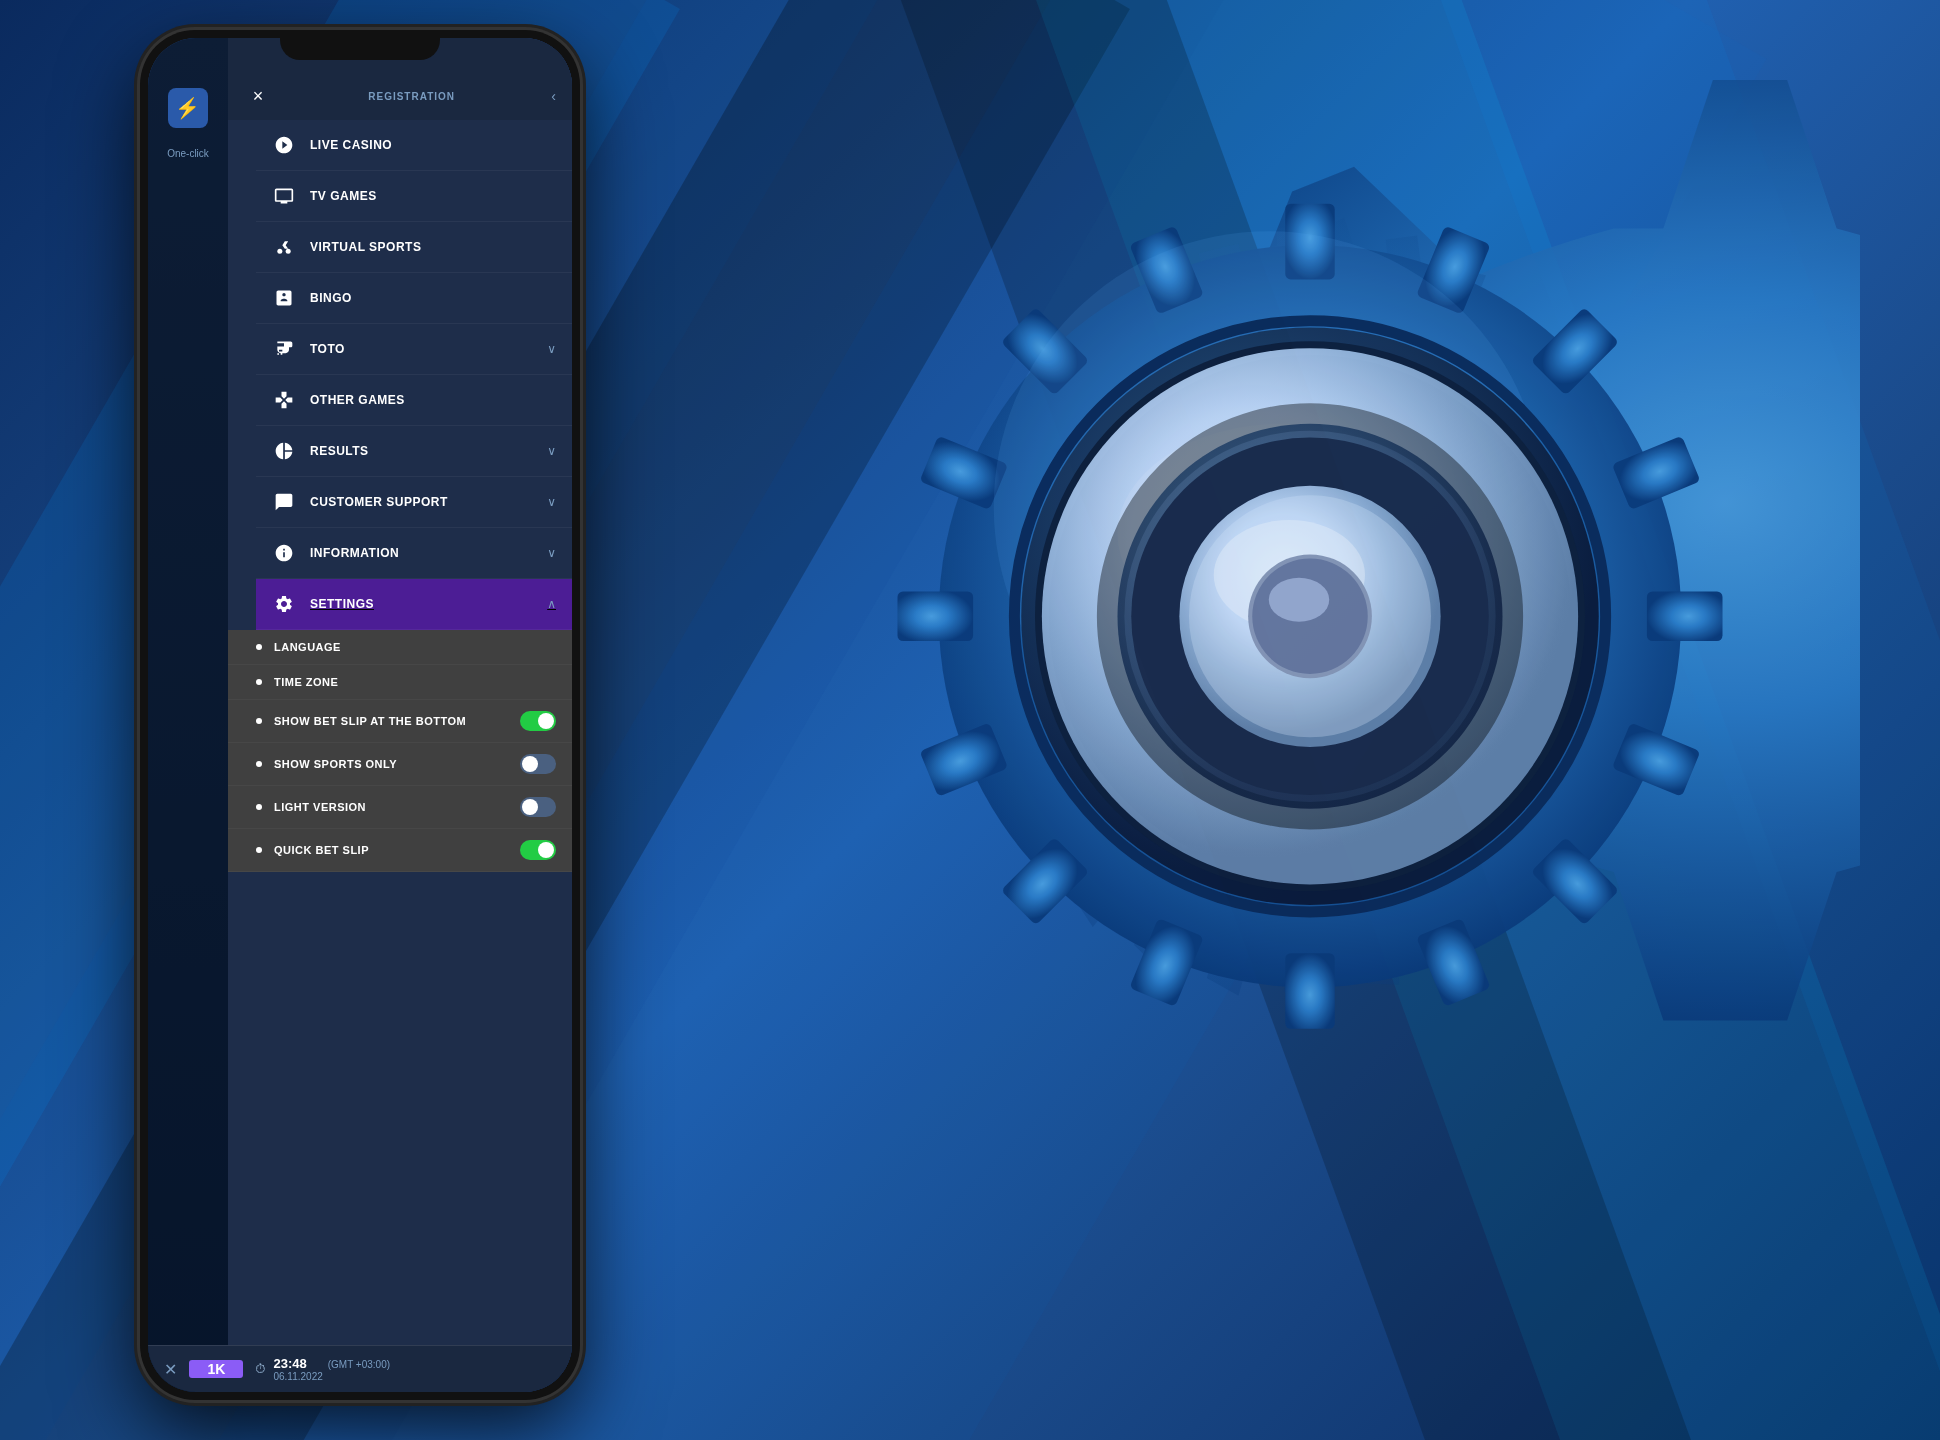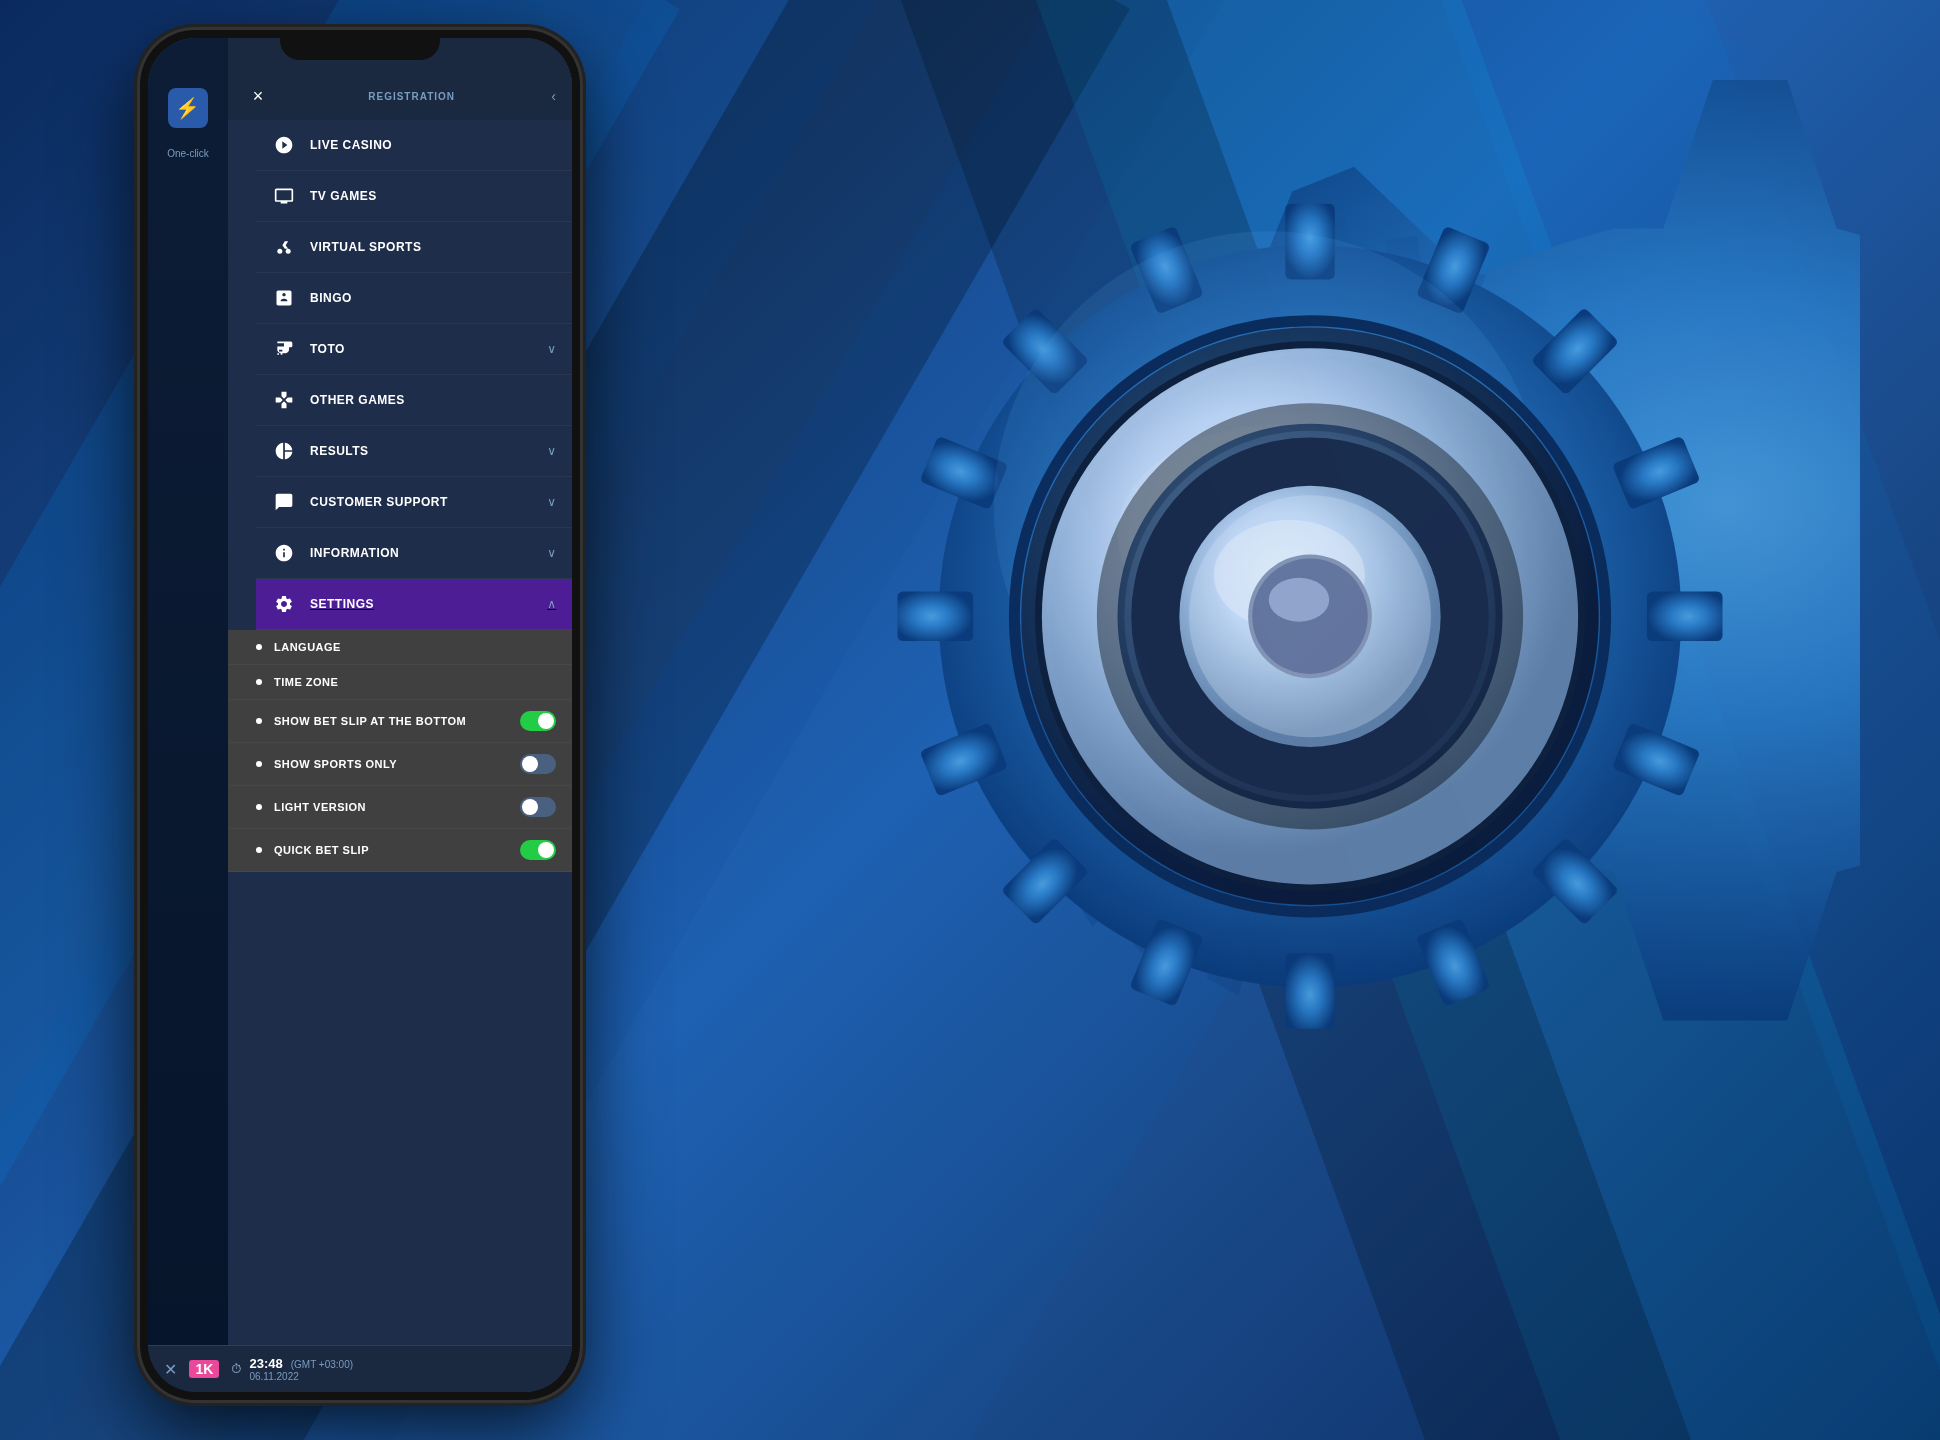--- a/index.html
+++ b/index.html
@@ -261,22 +261,22 @@
 
     .bottom-close {
       color: #7a9cc0;
       font-size: 16px;
     }
 
     .bottom-logo {
       font-size: 14px;
       font-weight: 900;
       color: white;
-      background: #ec4899;
-      padding: 1px 6px;
+      background: #8b5cf6;
+      padding: 1px 18px;
       border-radius: 3px;
     }
 
     .bottom-time-container {
       display: flex;
       align-items: center;
       gap: 8px;
       color: #a0c0e0;
     }
 
@@ -605,21 +605,21 @@
       </div>
 
     </div>
 
     <div class="phone-bottom-bar">
       <span class="bottom-close">✕</span>
       <div class="bottom-logo">1K</div>
       <div class="bottom-time-container">
         <span class="bottom-clock-icon">⏱</span>
         <div>
-          <div style="display:flex; align-items:baseline; gap:8px;">
+          <div style="display:flex; align-items:baseline; gap:21px;">
             <span class="bottom-time">23:48</span>
             <span class="bottom-timezone">(GMT +03:00)</span>
           </div>
           <div class="bottom-date">06.11.2022</div>
         </div>
       </div>
     </div>
 
   </div>
 </div>

